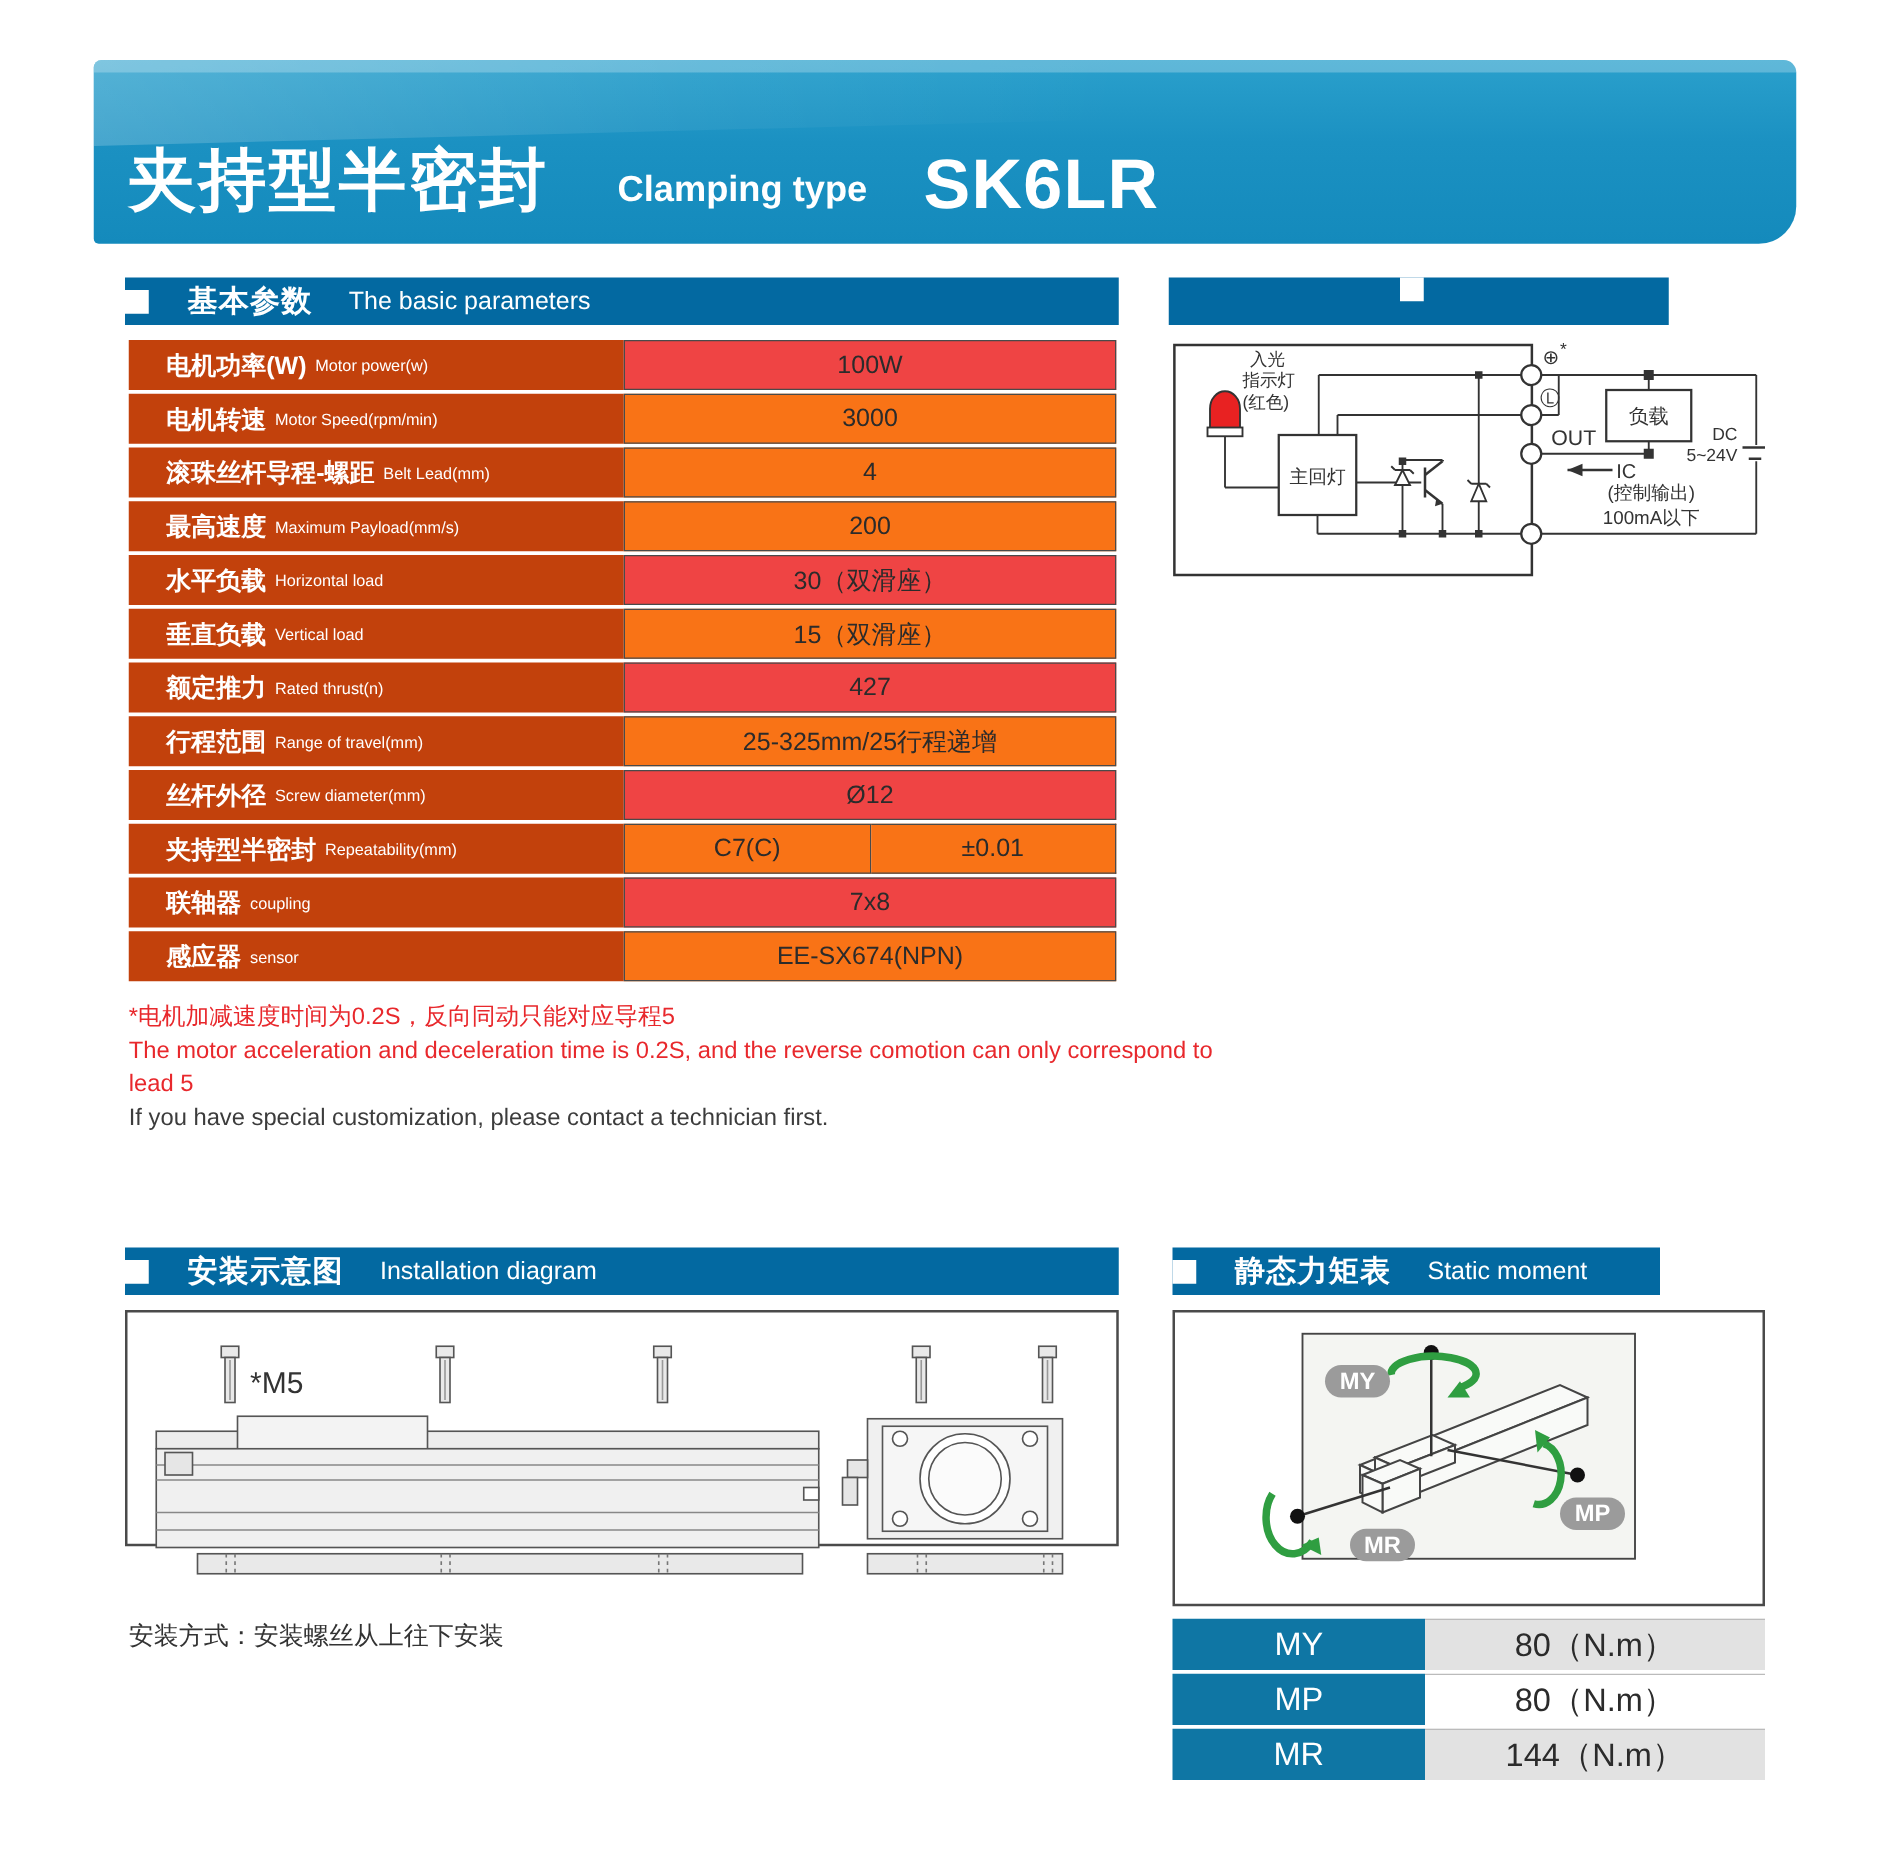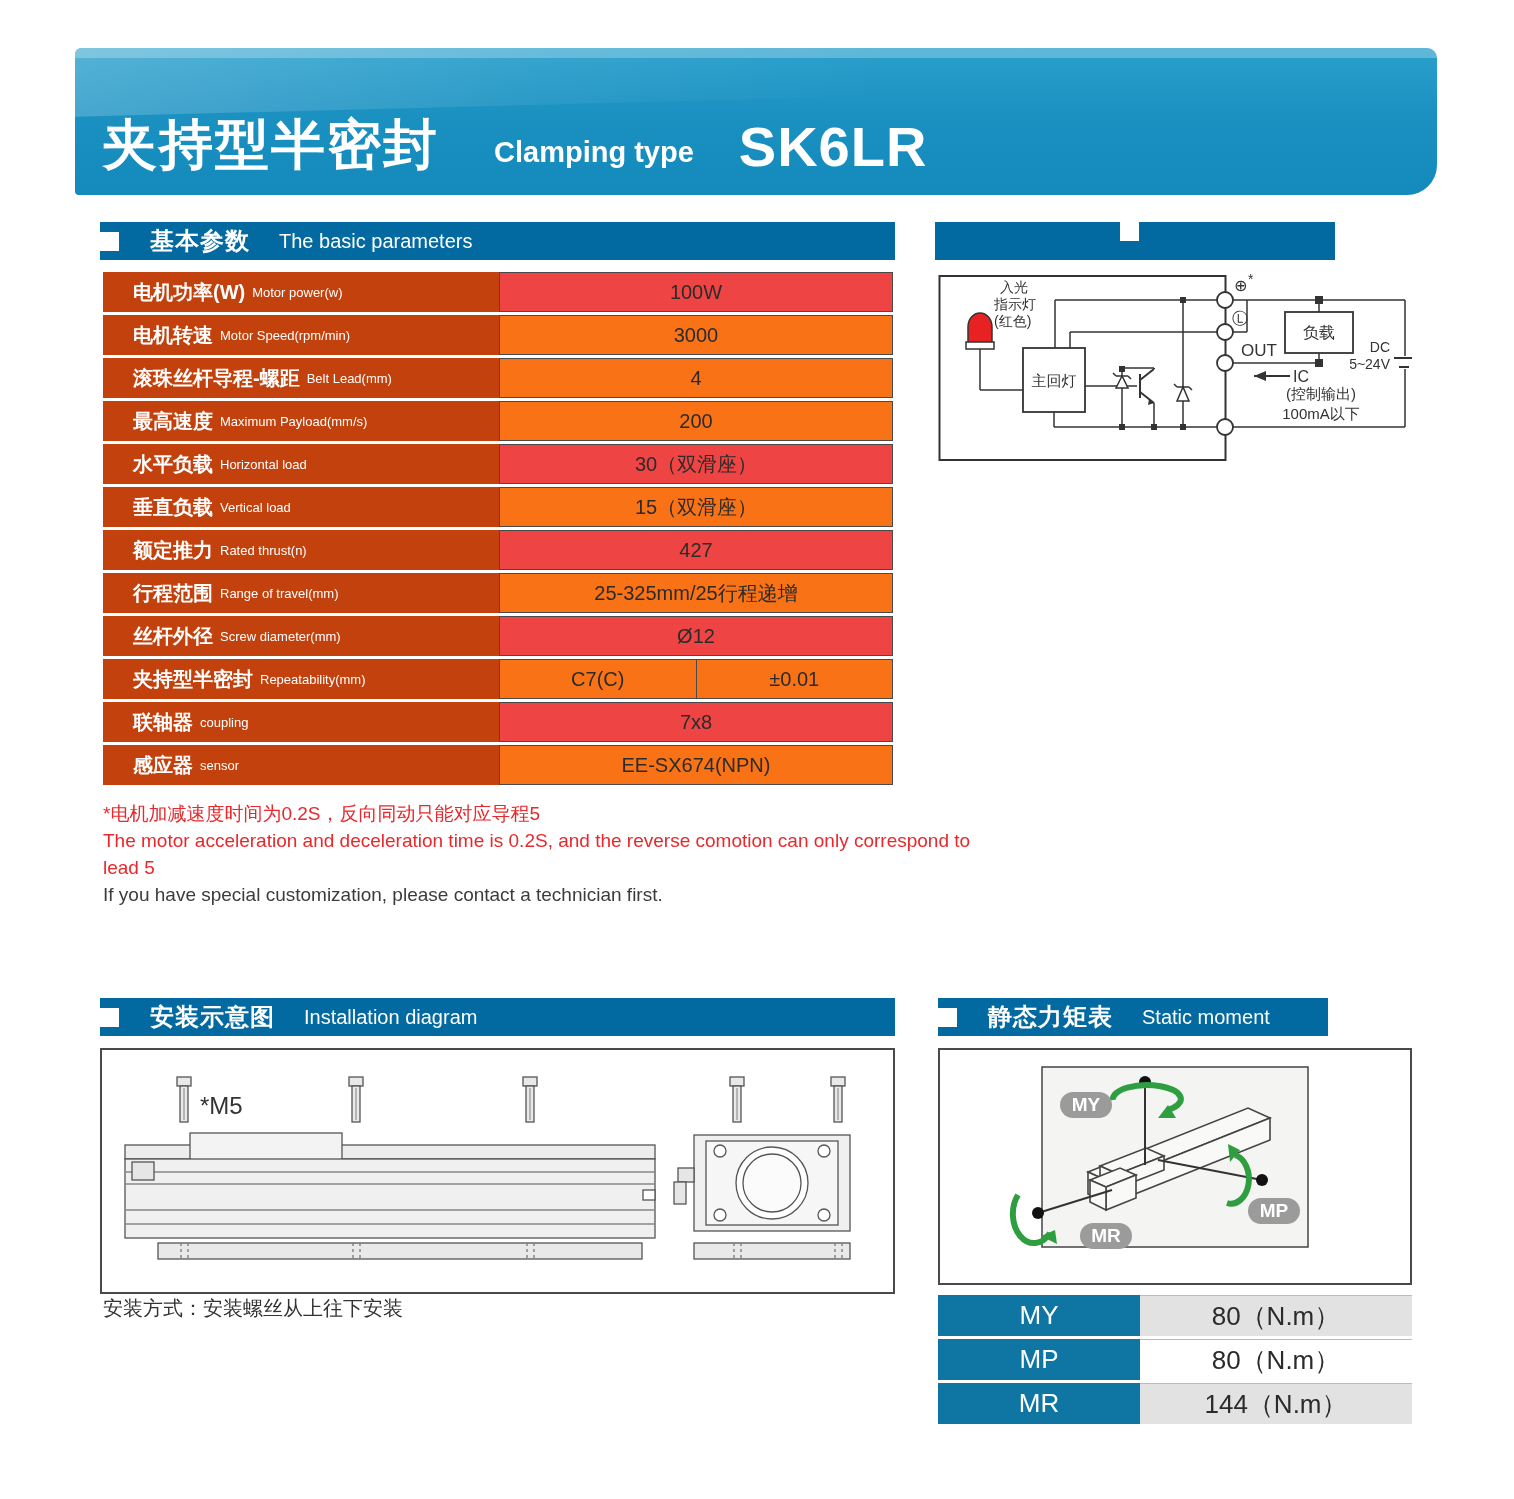--- a/index.html
+++ b/index.html
@@ -274,21 +274,21 @@
     <span class="sq"></span>
     <span class="cn">安装示意图</span>
     <span class="en">Installation diagram</span>
   </div>
   <div class="secbar" style="left:938px;top:998px;width:390px;">
     <span class="sq"></span>
     <span class="cn">静态力矩表</span>
     <span class="en">Static moment</span>
   </div>
 
-  <div class="framebox" style="left:100px;top:1048px;width:795px;height:246px;">
+  <div class="framebox" style="left:100px;top:1048px;width:795px;height:189px;">
     <svg width="791" height="233" viewBox="0 0 791 233">
 
       <g stroke="#555" stroke-width="1.3" fill="#e9e9e9">
         <g>
           <rect x="75" y="27" width="14" height="9"></rect>
             <rect x="78" y="36" width="8" height="36"></rect>
             <line x1="82" y1="38" x2="82" y2="70" stroke="#999"></line>
         </g>
         <g>
           <rect x="247" y="27" width="14" height="9"></rect>

